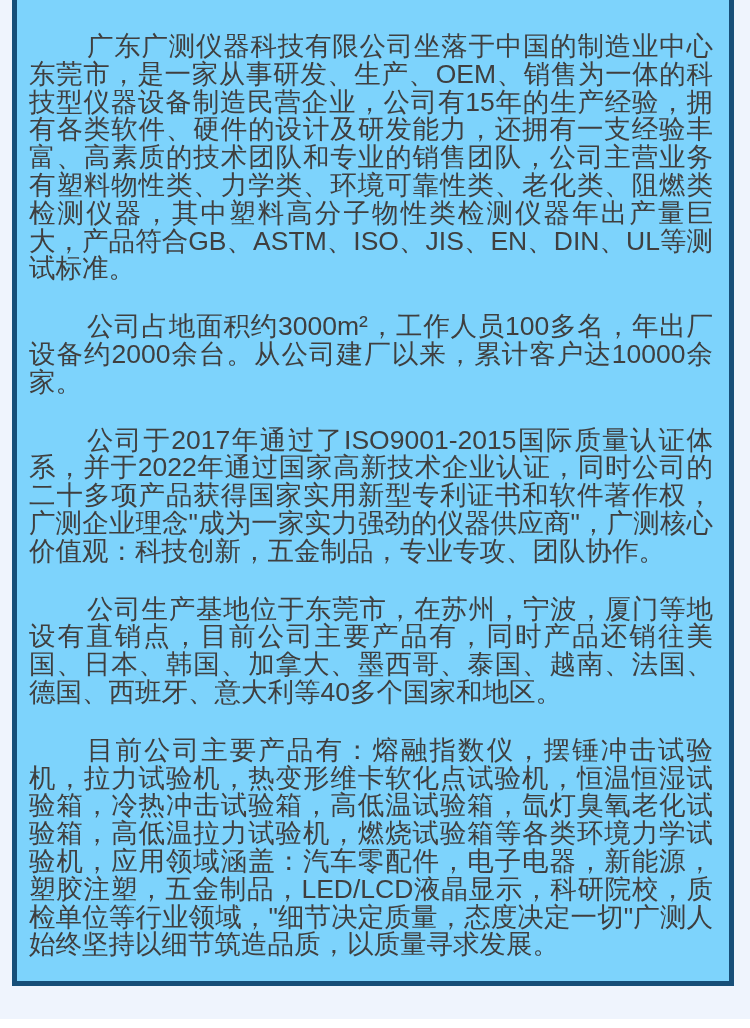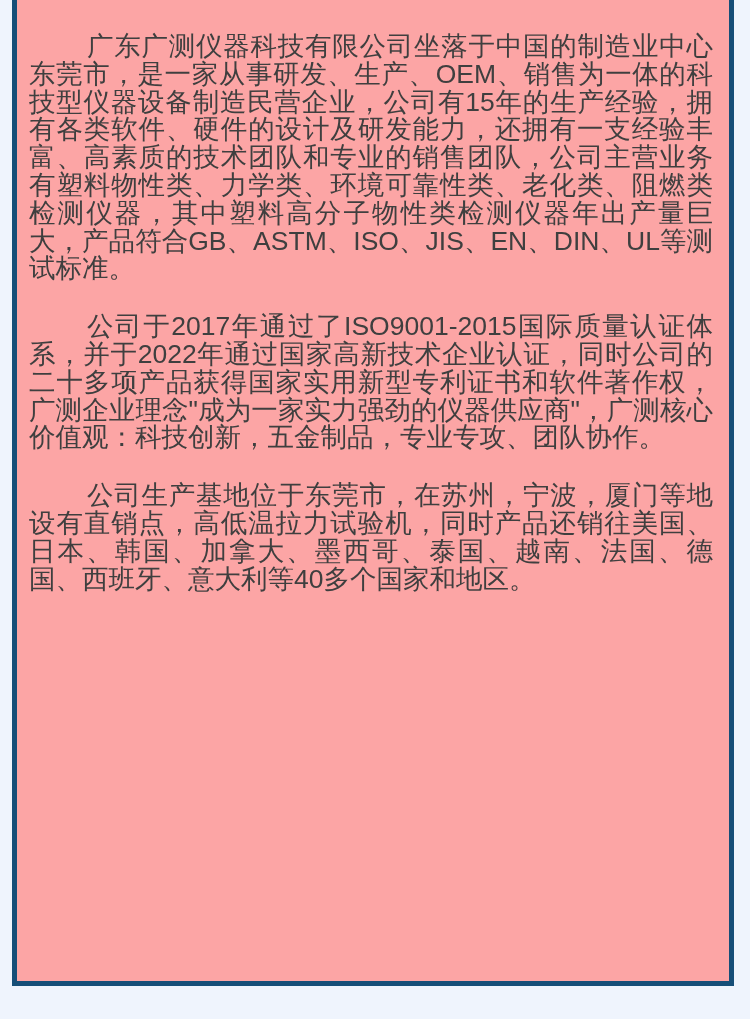--- a/index.html
+++ b/index.html
@@ -22,21 +22,21 @@
     height: 1019px;
     background: #eff4fd;
   }
   .card {
     position: absolute;
     top: 0;
     left: 12px;
     width: 722px;
     height: 986px;
     box-sizing: border-box;
-    background: #fca5a5;
+    background: #7dd3fc;
     border: 5px solid #164e78;
     border-top: none;
     padding: 0 16px 0 12px;
     overflow: hidden; 
   }
   .card p {
     font-size: 26.5px;
     line-height: 27.8px;
     font-weight: 400;
     color: #3f3f3f;
@@ -58,18 +58,20 @@
   }
 </style>
 </head>
 <body>
 
 <div class="page-bg"></div>
 
 <div class="card">
   <article>
     <p>广东广测仪器科技有限公司坐落于中国的制造业中心东莞市，是一家从事研发、生产、OEM、销售为一体的科技型仪器设备制造民营企业，公司有15年的生产经验，拥有各类软件、硬件的设计及研发能力，还拥有一支经验丰富、高素质的技术团队和专业的销售团队，公司主营业务有塑料物性类、力学类、环境可靠性类、老化类、阻燃类检测仪器，其中塑料高分子物性类检测仪器年出产量巨大，产品符合GB、ASTM、ISO、JIS、EN、DIN、UL等测试标准。</p>
+    <p>公司占地面积约3000m²，工作人员100多名，年出厂设备约2000余台。从公司建厂以来，累计客户达10000余家。</p>
     <p>公司于2017年通过了ISO9001-2015国际质量认证体系，并于2022年通过国家高新技术企业认证，同时公司的二十多项产品获得国家实用新型专利证书和软件著作权，广测企业理念"成为一家实力强劲的仪器供应商"，广测核心价值观：科技创新，五金制品，专业专攻、团队协作。</p>
-    <p>公司生产基地位于东莞市，在苏州，宁波，厦门等地设有直销点，高低温拉力试验机，同时产品还销往美国、日本、韩国、加拿大、墨西哥、泰国、越南、法国、德国、西班牙、意大利等40多个国家和地区。</p>
+    <p>公司生产基地位于东莞市，在苏州，宁波，厦门等地设有直销点，目前公司主要产品有，同时产品还销往美国、日本、韩国、加拿大、墨西哥、泰国、越南、法国、德国、西班牙、意大利等40多个国家和地区。</p>
+    <p>目前公司主要产品有：熔融指数仪，摆锤冲击试验机，拉力试验机，热变形维卡软化点试验机，恒温恒湿试验箱，冷热冲击试验箱，高低温试验箱，氙灯臭氧老化试验箱，高低温拉力试验机，燃烧试验箱等各类环境力学试验机，应用领域涵盖：汽车零配件，电子电器，新能源，塑胶注塑，五金制品，LED/LCD液晶显示，科研院校，质检单位等行业领域，"细节决定质量，态度决定一切"广测人始终坚持以细节筑造品质，以质量寻求发展。</p>
   </article>
 </div>
 
 <div class="bottom-strip"></div>
 
 </body></html>

